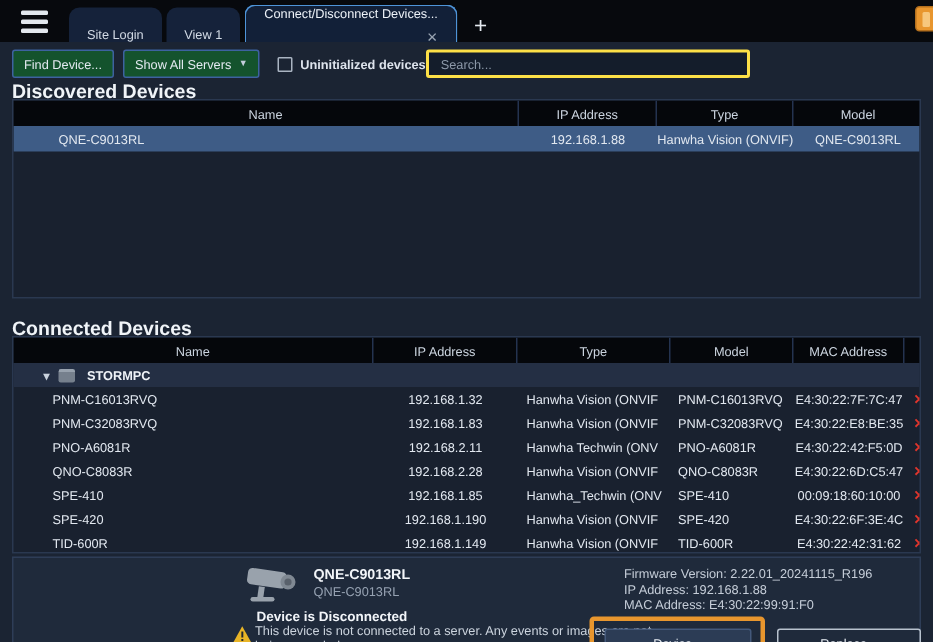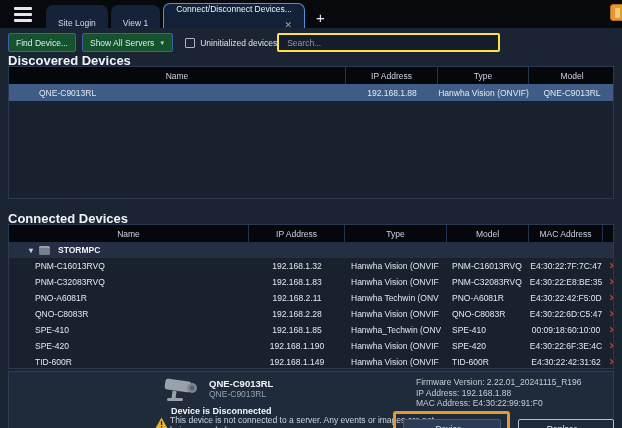--- a/index.html
+++ b/index.html
@@ -20,21 +20,21 @@
     background:#e8962e; border-radius:3px; border:1px solid #b36f1d; }
   .corner-badge::after { content:""; position:absolute; left:4px; top:3px; width:5px; height:10px; background:#f7c77d; border-radius:1px; }
 
   
   .content { position:absolute; top:28px; left:0; right:0; bottom:0; background:#1b2433; padding:0 8px; }
 
   .toolbar { margin-top:5px; height:19px; display:flex; align-items:center; }
   .tbtn { height:19px; background:#14532d; border:1px solid #3d62a0; border-radius:2px;
     color:#e4eaf1; font-size:8.5px; display:flex; align-items:center; justify-content:center; padding:0 7px; cursor:pointer; white-space:nowrap; }
   .caret { font-size:6px; margin-left:5px; color:#c4cedb; }
-  .checkwrap { display:flex; align-items:center; margin-left:12px; cursor:pointer; }
+  .checkwrap { display:flex; align-items:center; margin-left:12px; cursor:pointer;font-weight:bold; }
   .checkbox { width:10px; height:10px; border:1px solid #aab4c2; background:transparent; border-radius:1px; }
   .checklabel { font-size:8.5px; color:#dde3ec; margin-left:5px; white-space:nowrap; }
   .search { margin-left:auto; margin-right:114px; width:226px; height:19px; background:#141d2b;
     border:2px solid #fde047; border-radius:2px; color:#8d99a9; font-size:8.5px; padding:0 8px; outline:none; }
   .search::placeholder { color:#8d99a9; }
 
   .seclabel { font-size:13px; font-weight:bold; color:#f0f4f8; margin-top:3px; height:11px; line-height:11px; }
 
   .tbl { border:1px solid #2a3850; background:#19212f; overflow:hidden; }
   .tbl .hdr { display:flex; height:17px; background:#05070b; }

